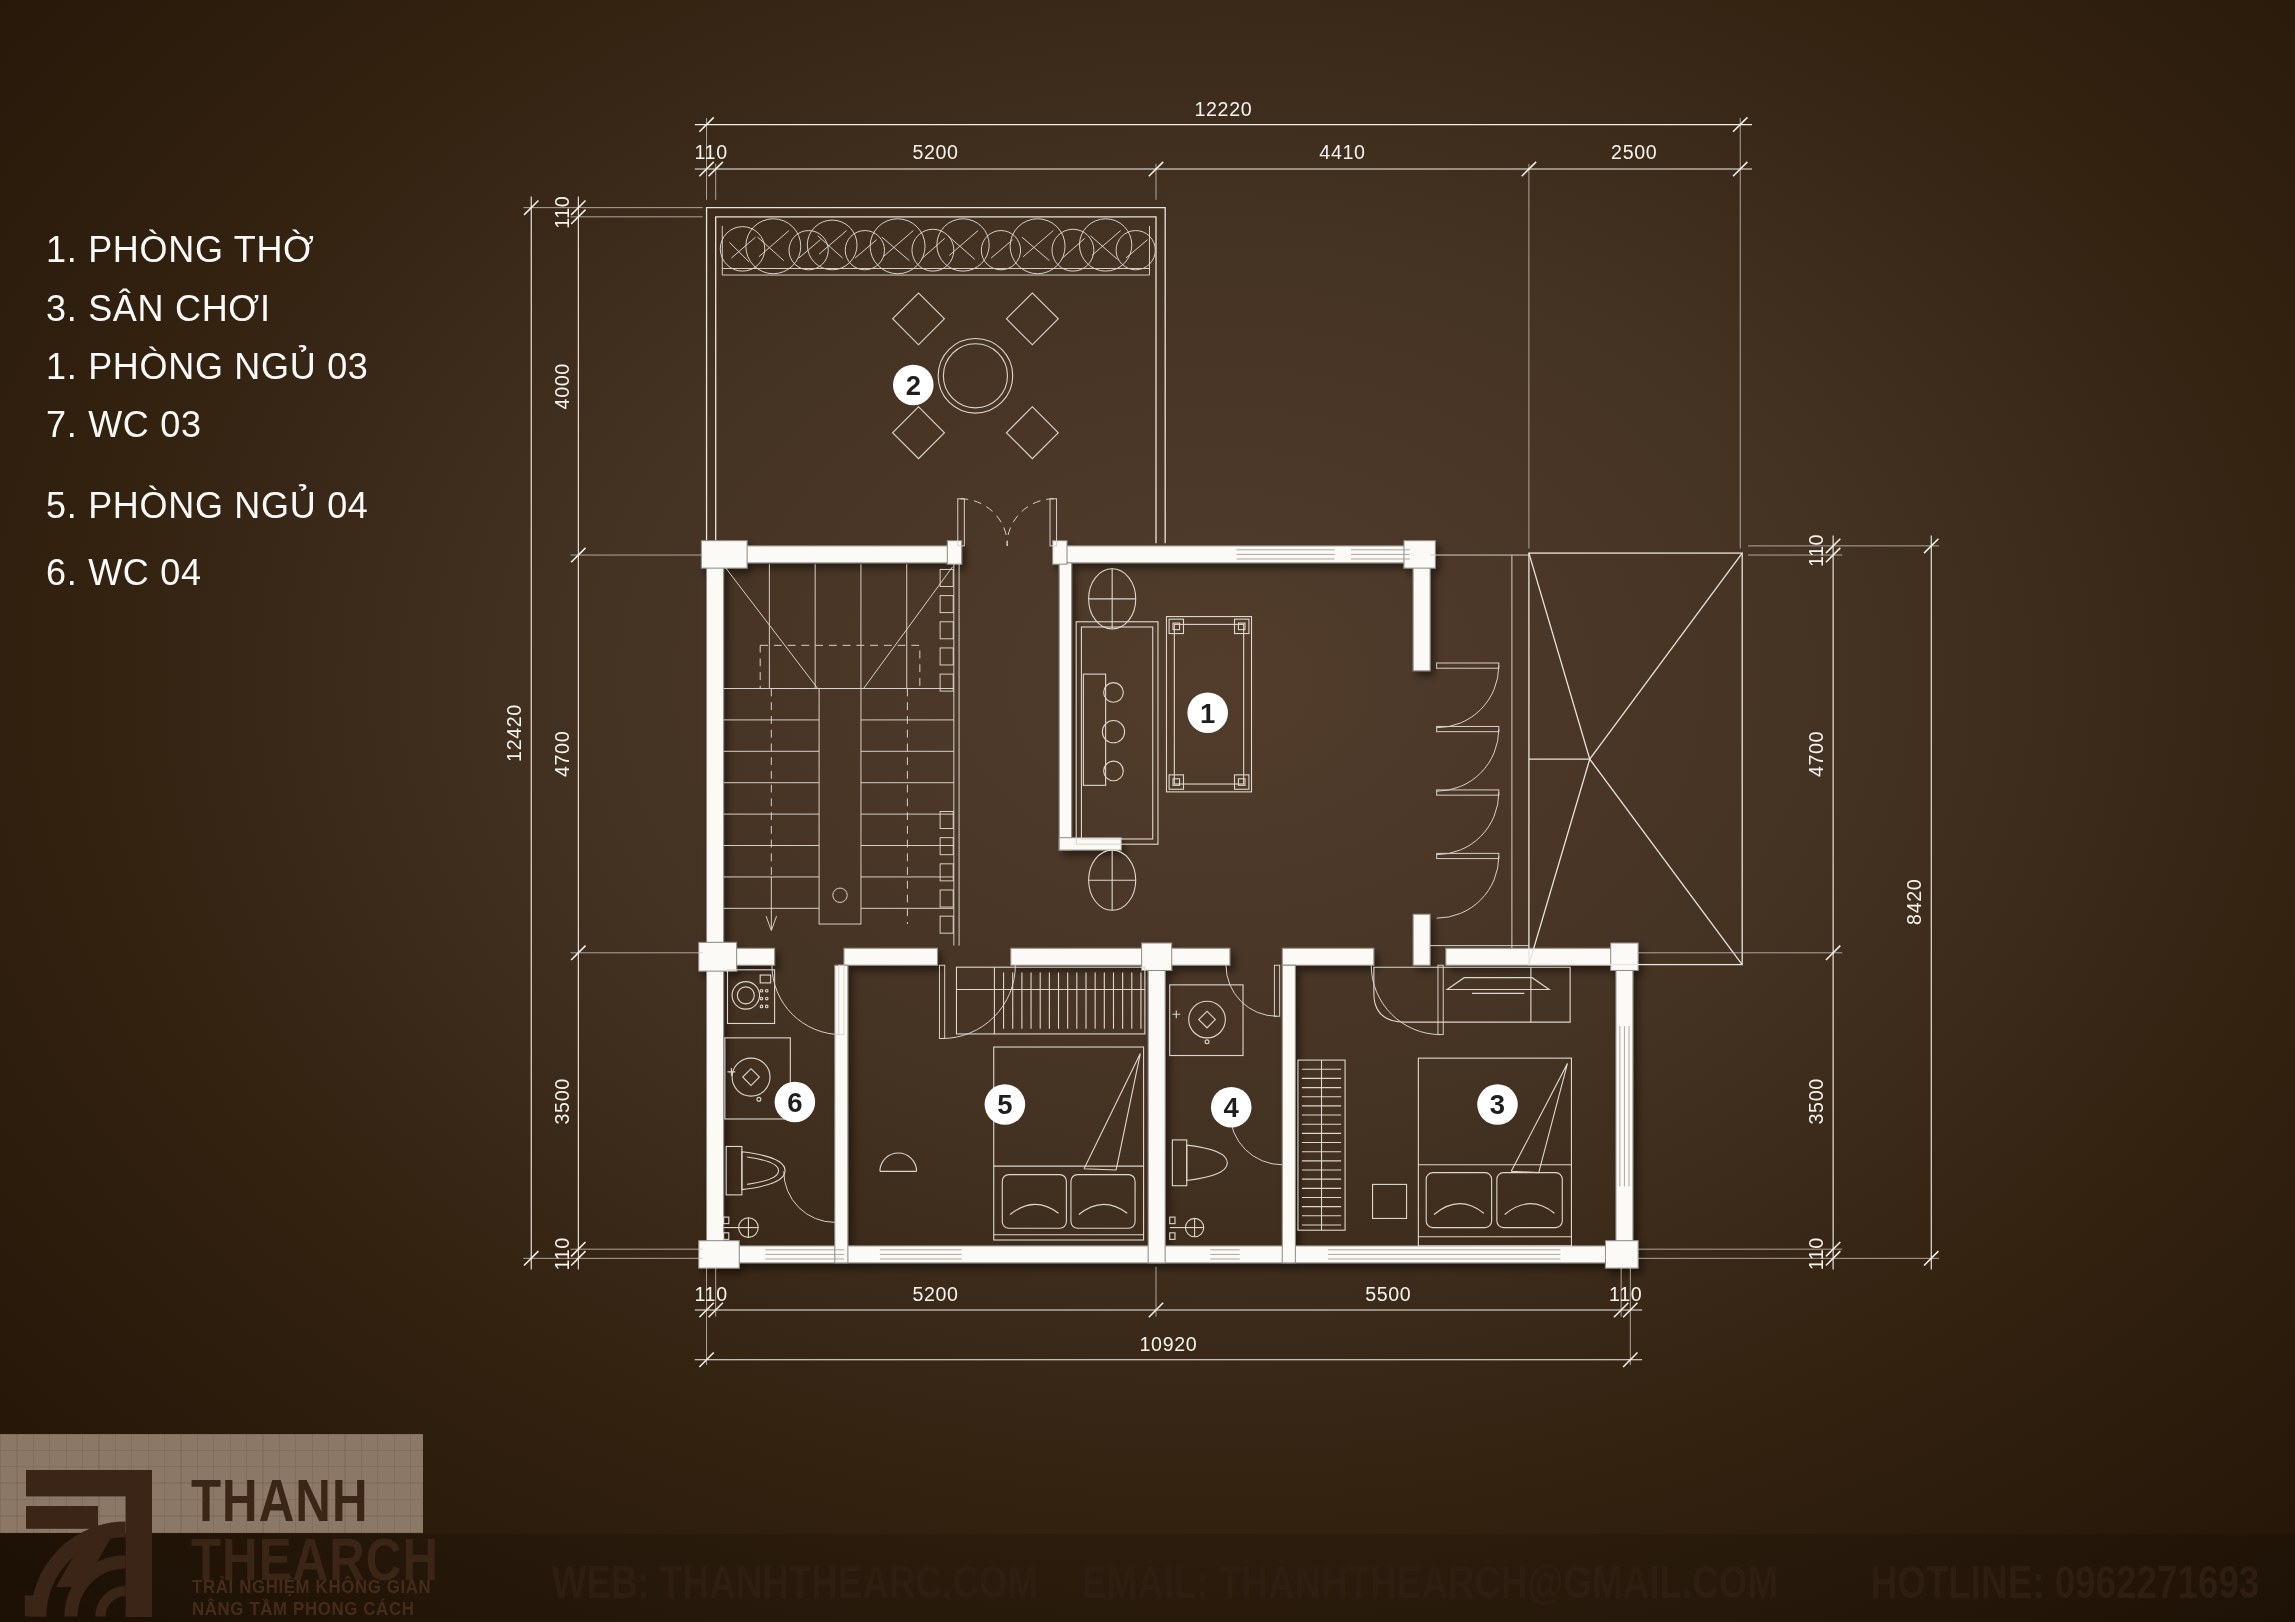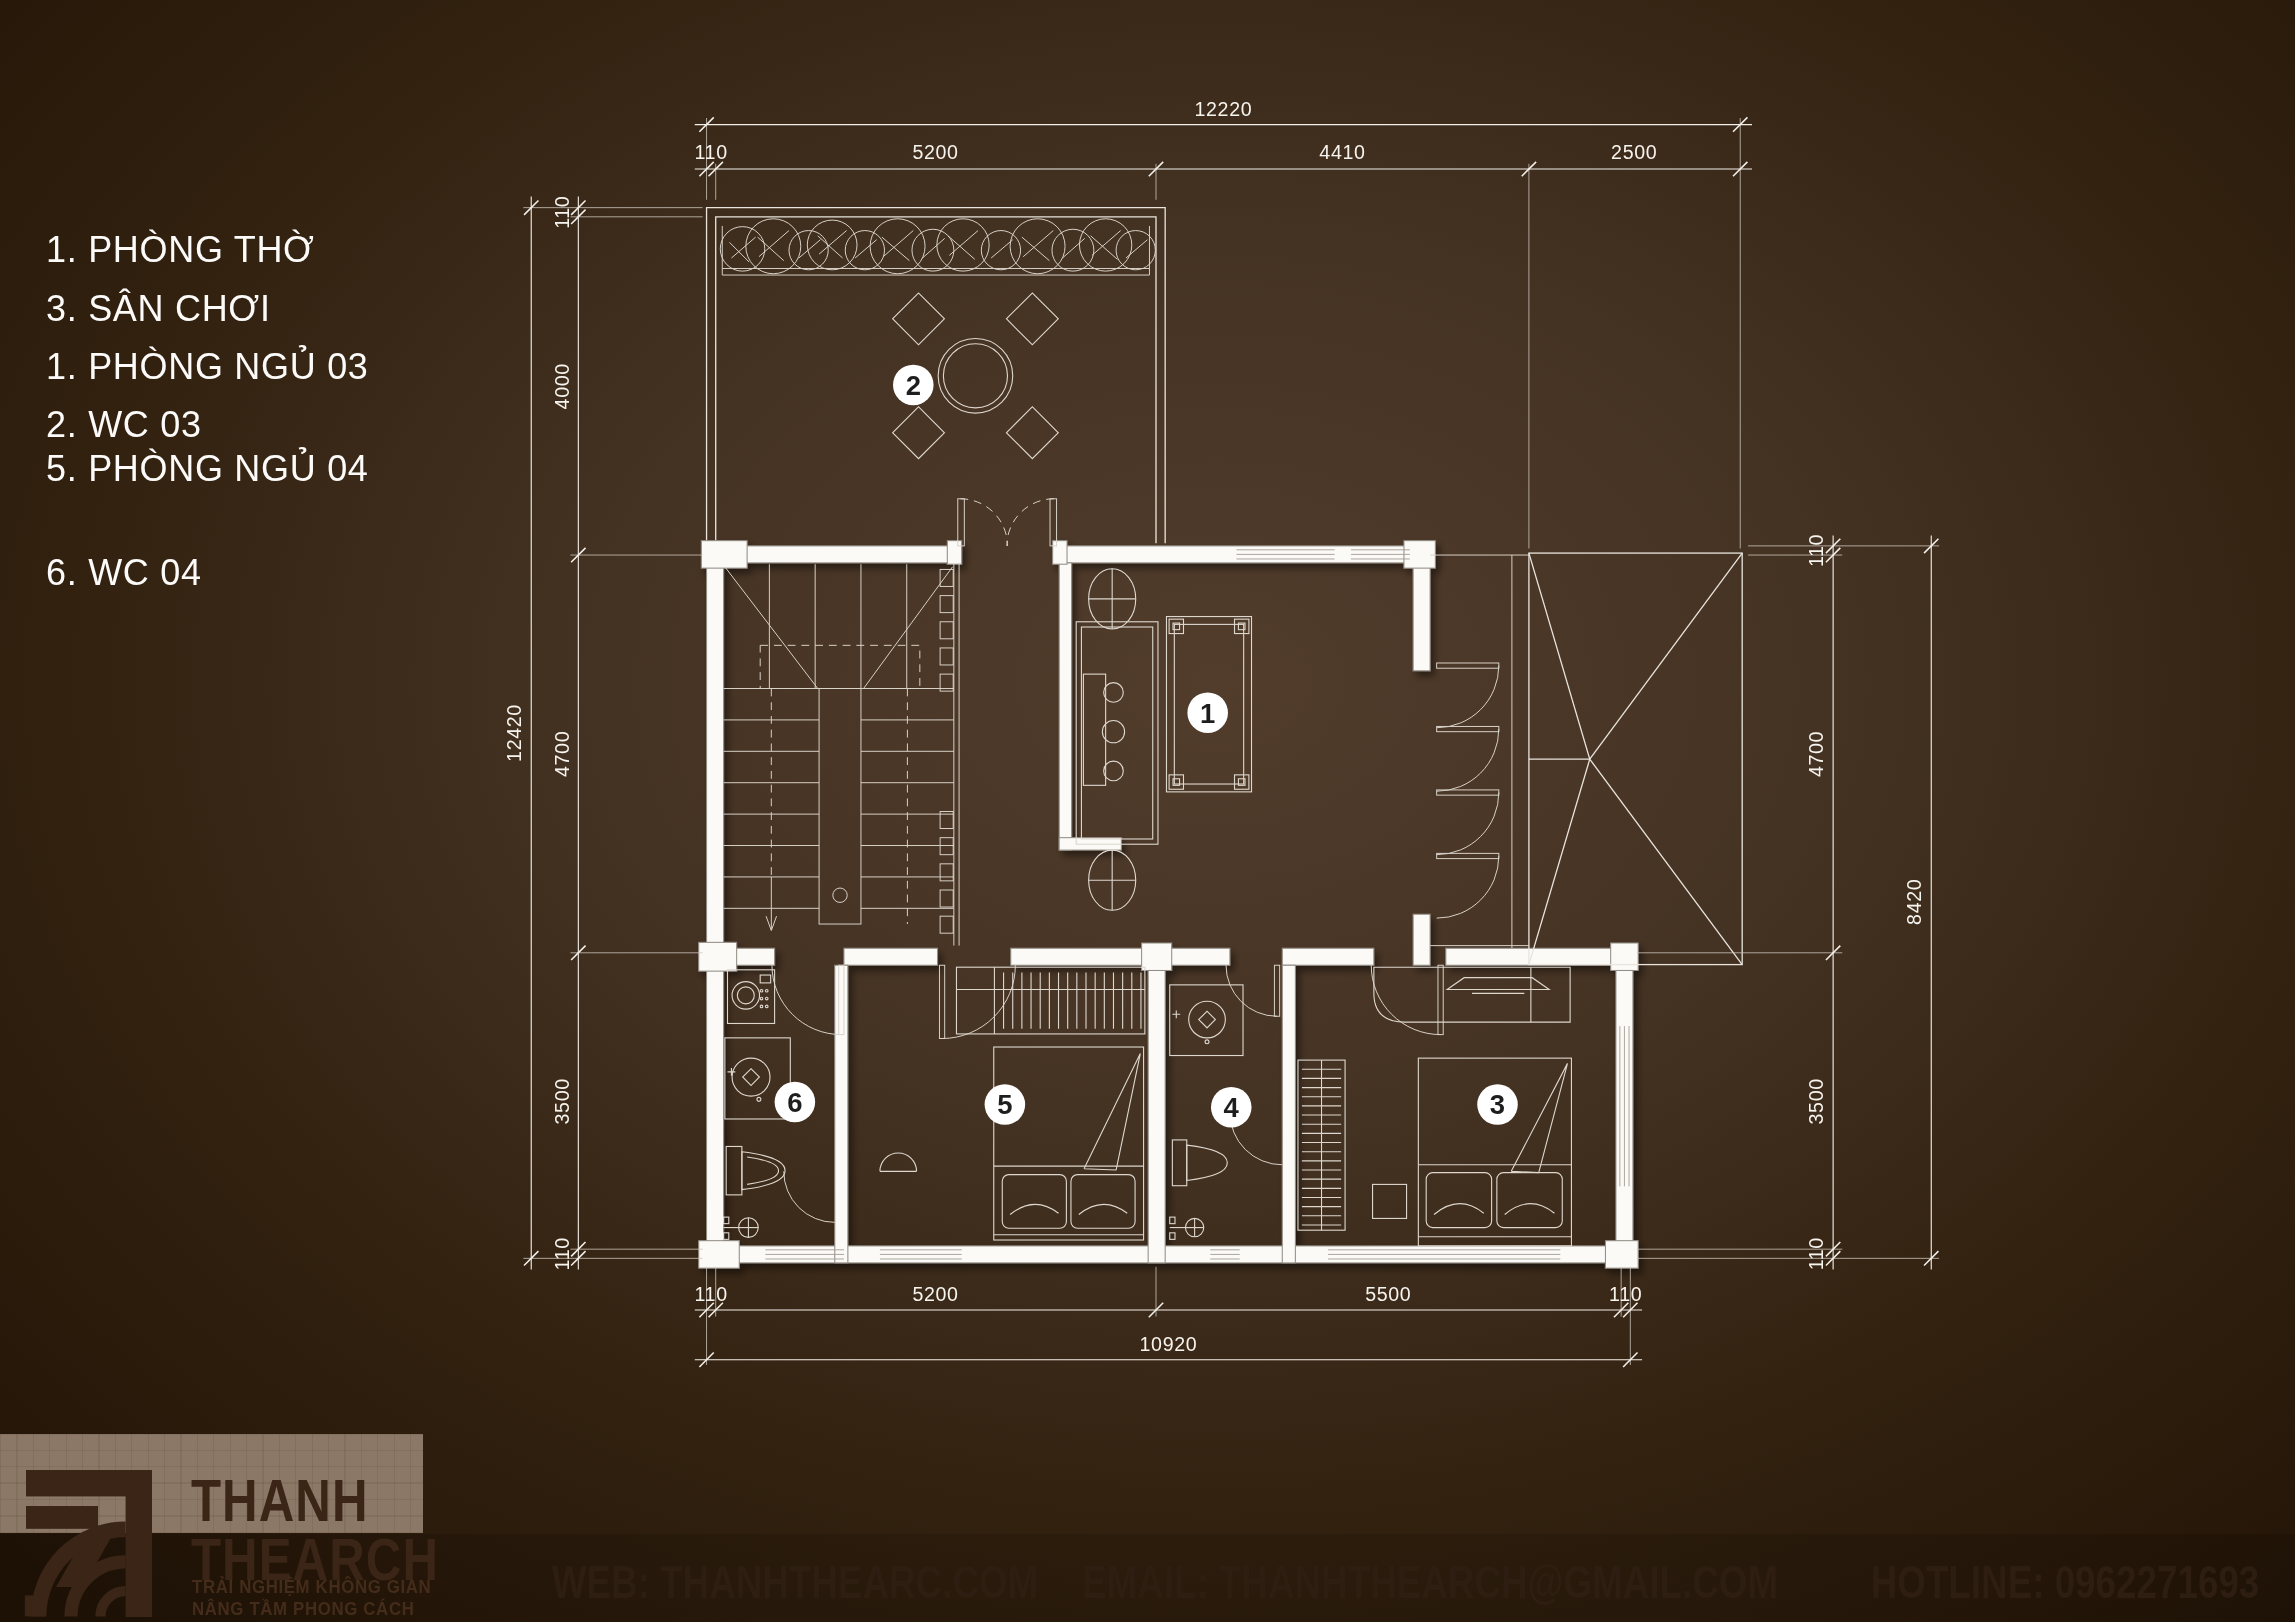--- a/index.html
+++ b/index.html
@@ -501,22 +501,22 @@
       <use href="#tk" x="2952" y="834"></use>
         <use href="#tk" x="2952" y="1923"></use>
       <text class="dimtext" transform="rotate(-90 2937 1378)" x="2937" y="1378">8420</text>
     </g>
   </svg>
 
   <div class="legend">
     <div class="item" style="top:229px">1. PHÒNG THỜ</div>
     <div class="item" style="top:288px">3. SÂN CHƠI</div>
     <div class="item" style="top:346px">1. PHÒNG NGỦ 03</div>
-    <div class="item" style="top:404px">2. WC 03</div>
-    <div class="item" style="top:448px">5. PHÒNG NGỦ 04</div>
+    <div class="item" style="top:404px">7. WC 03</div>
+    <div class="item" style="top:485px">5. PHÒNG NGỦ 04</div>
     <div class="item" style="top:552px">6. WC 04</div>
   </div>
 
 
   <div class="footer-band"></div>
   <div class="logo-bg"></div>
 
   <svg class="logo-mark" viewBox="0 0 500 520">
     <g fill="#3a2516" stroke="none">
       <rect x="20" y="30" width="420" height="88"></rect>

